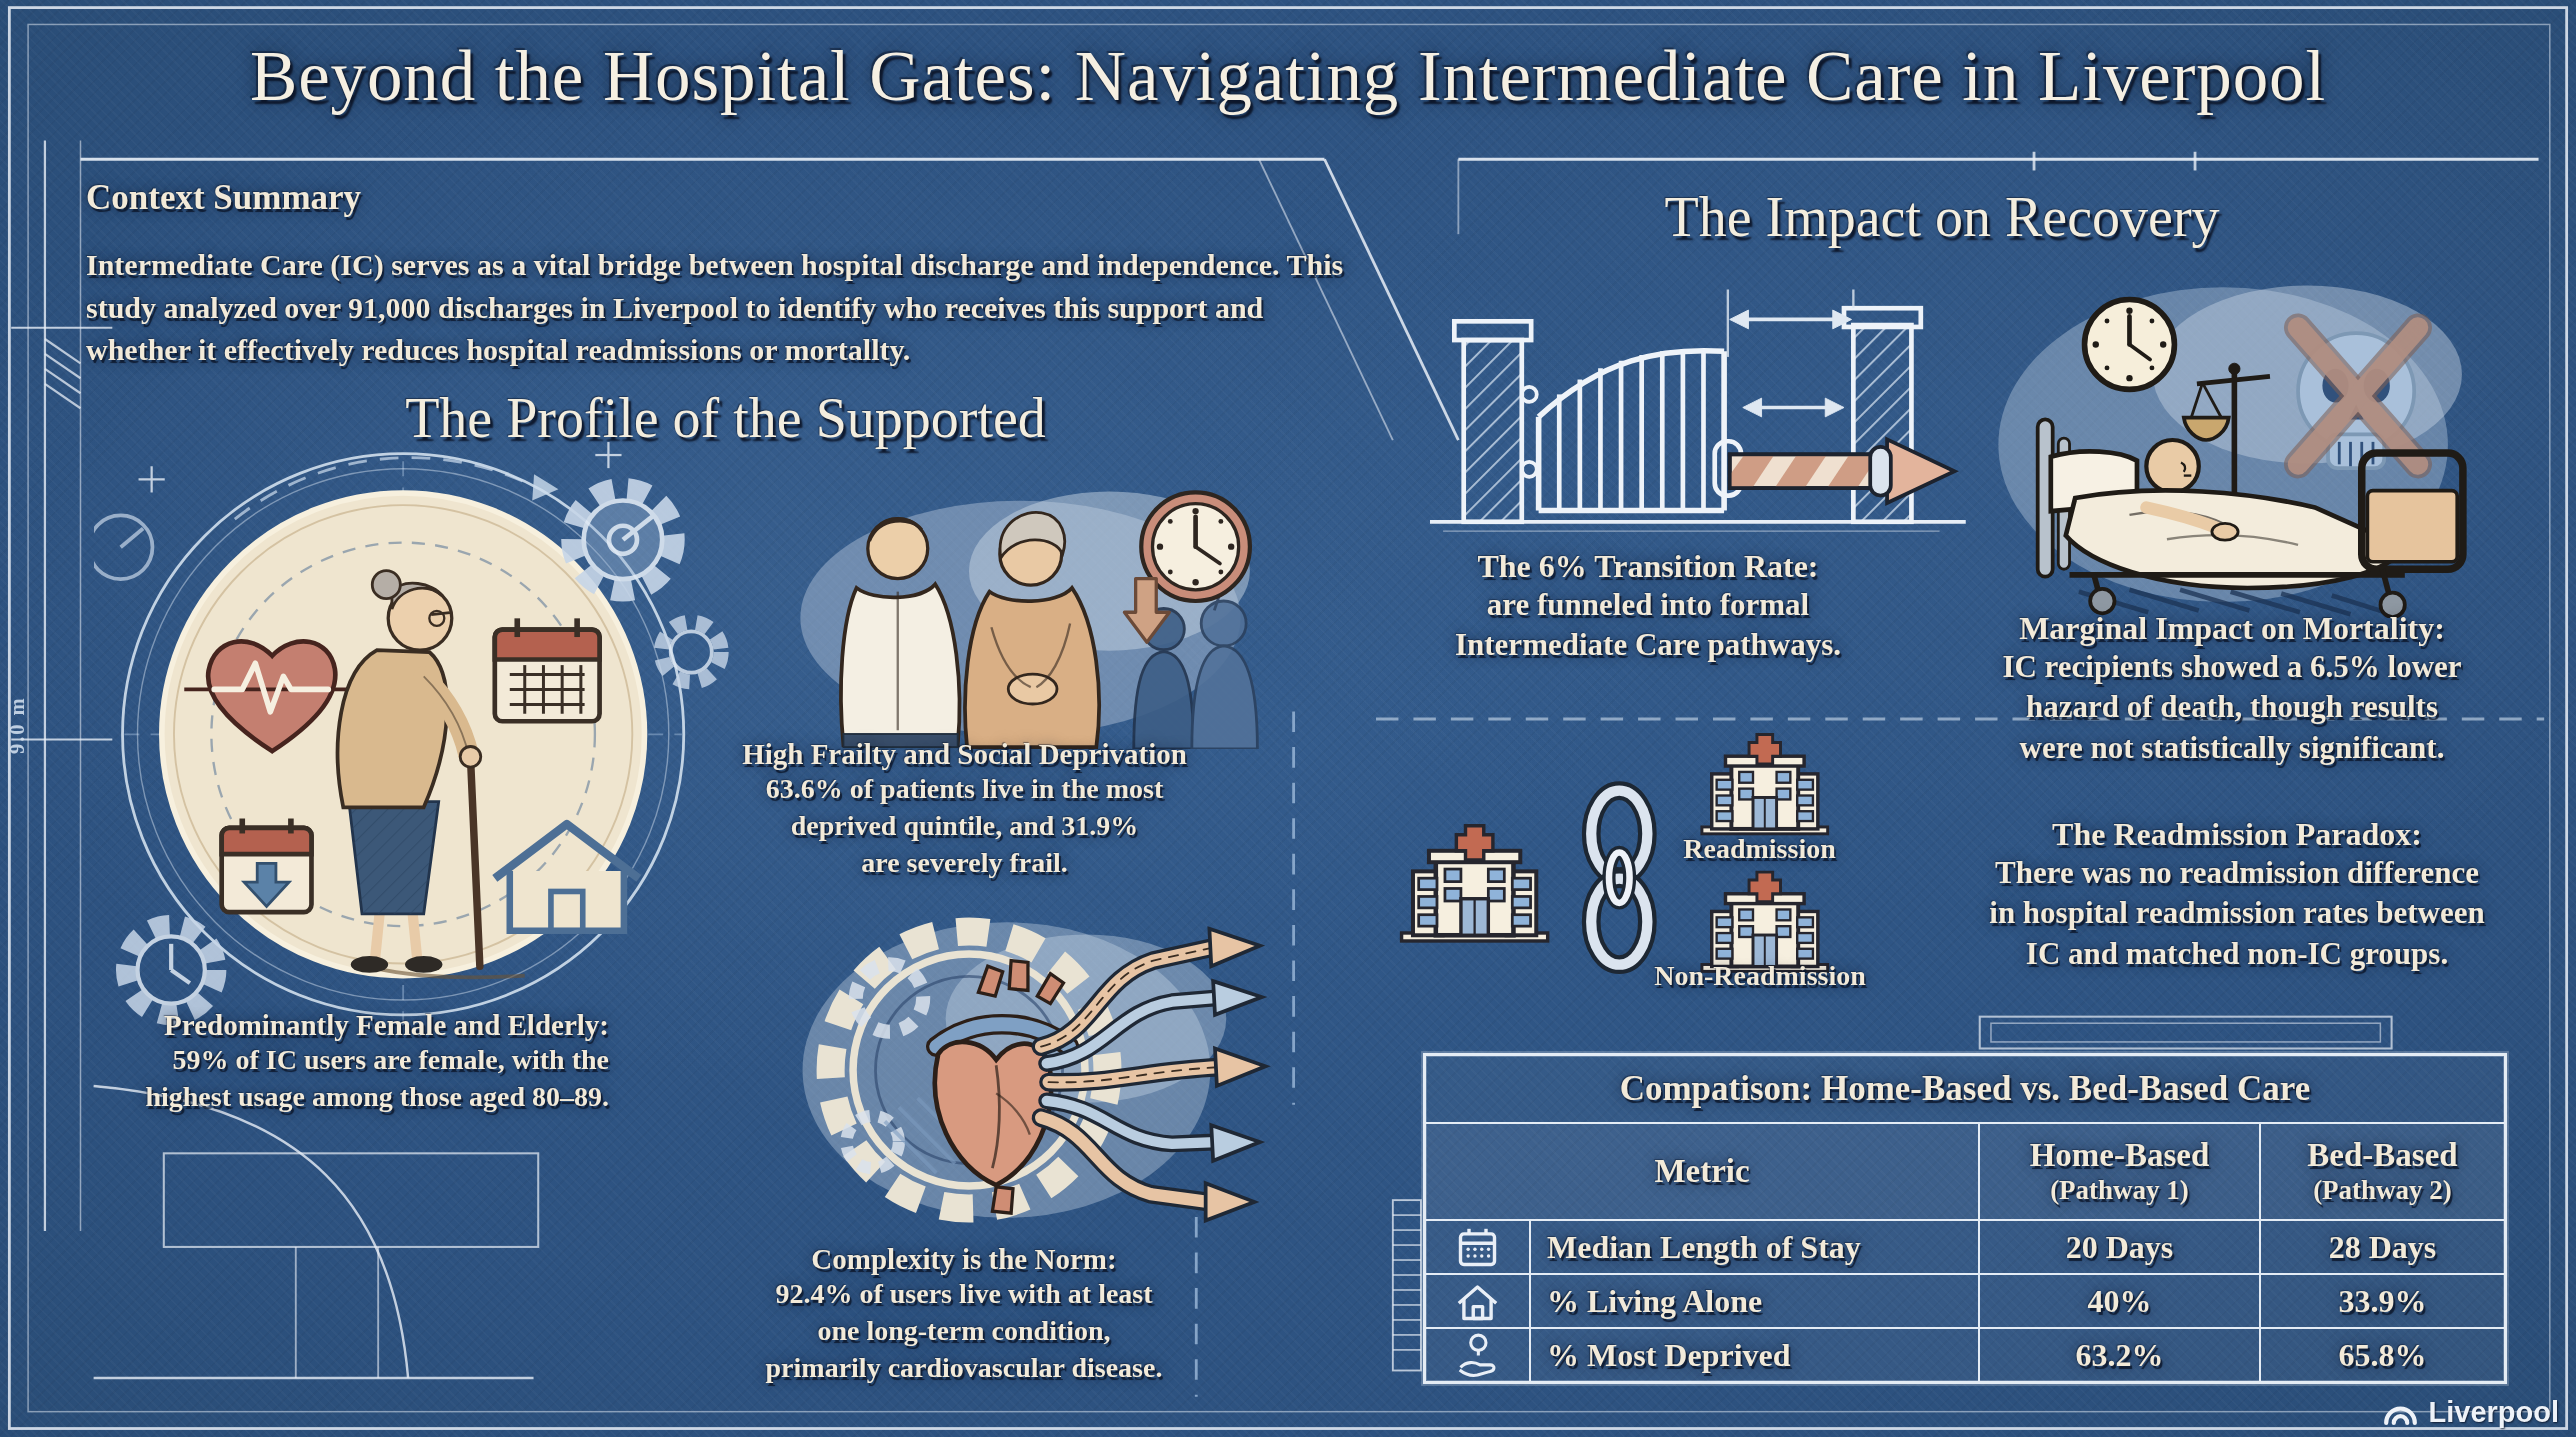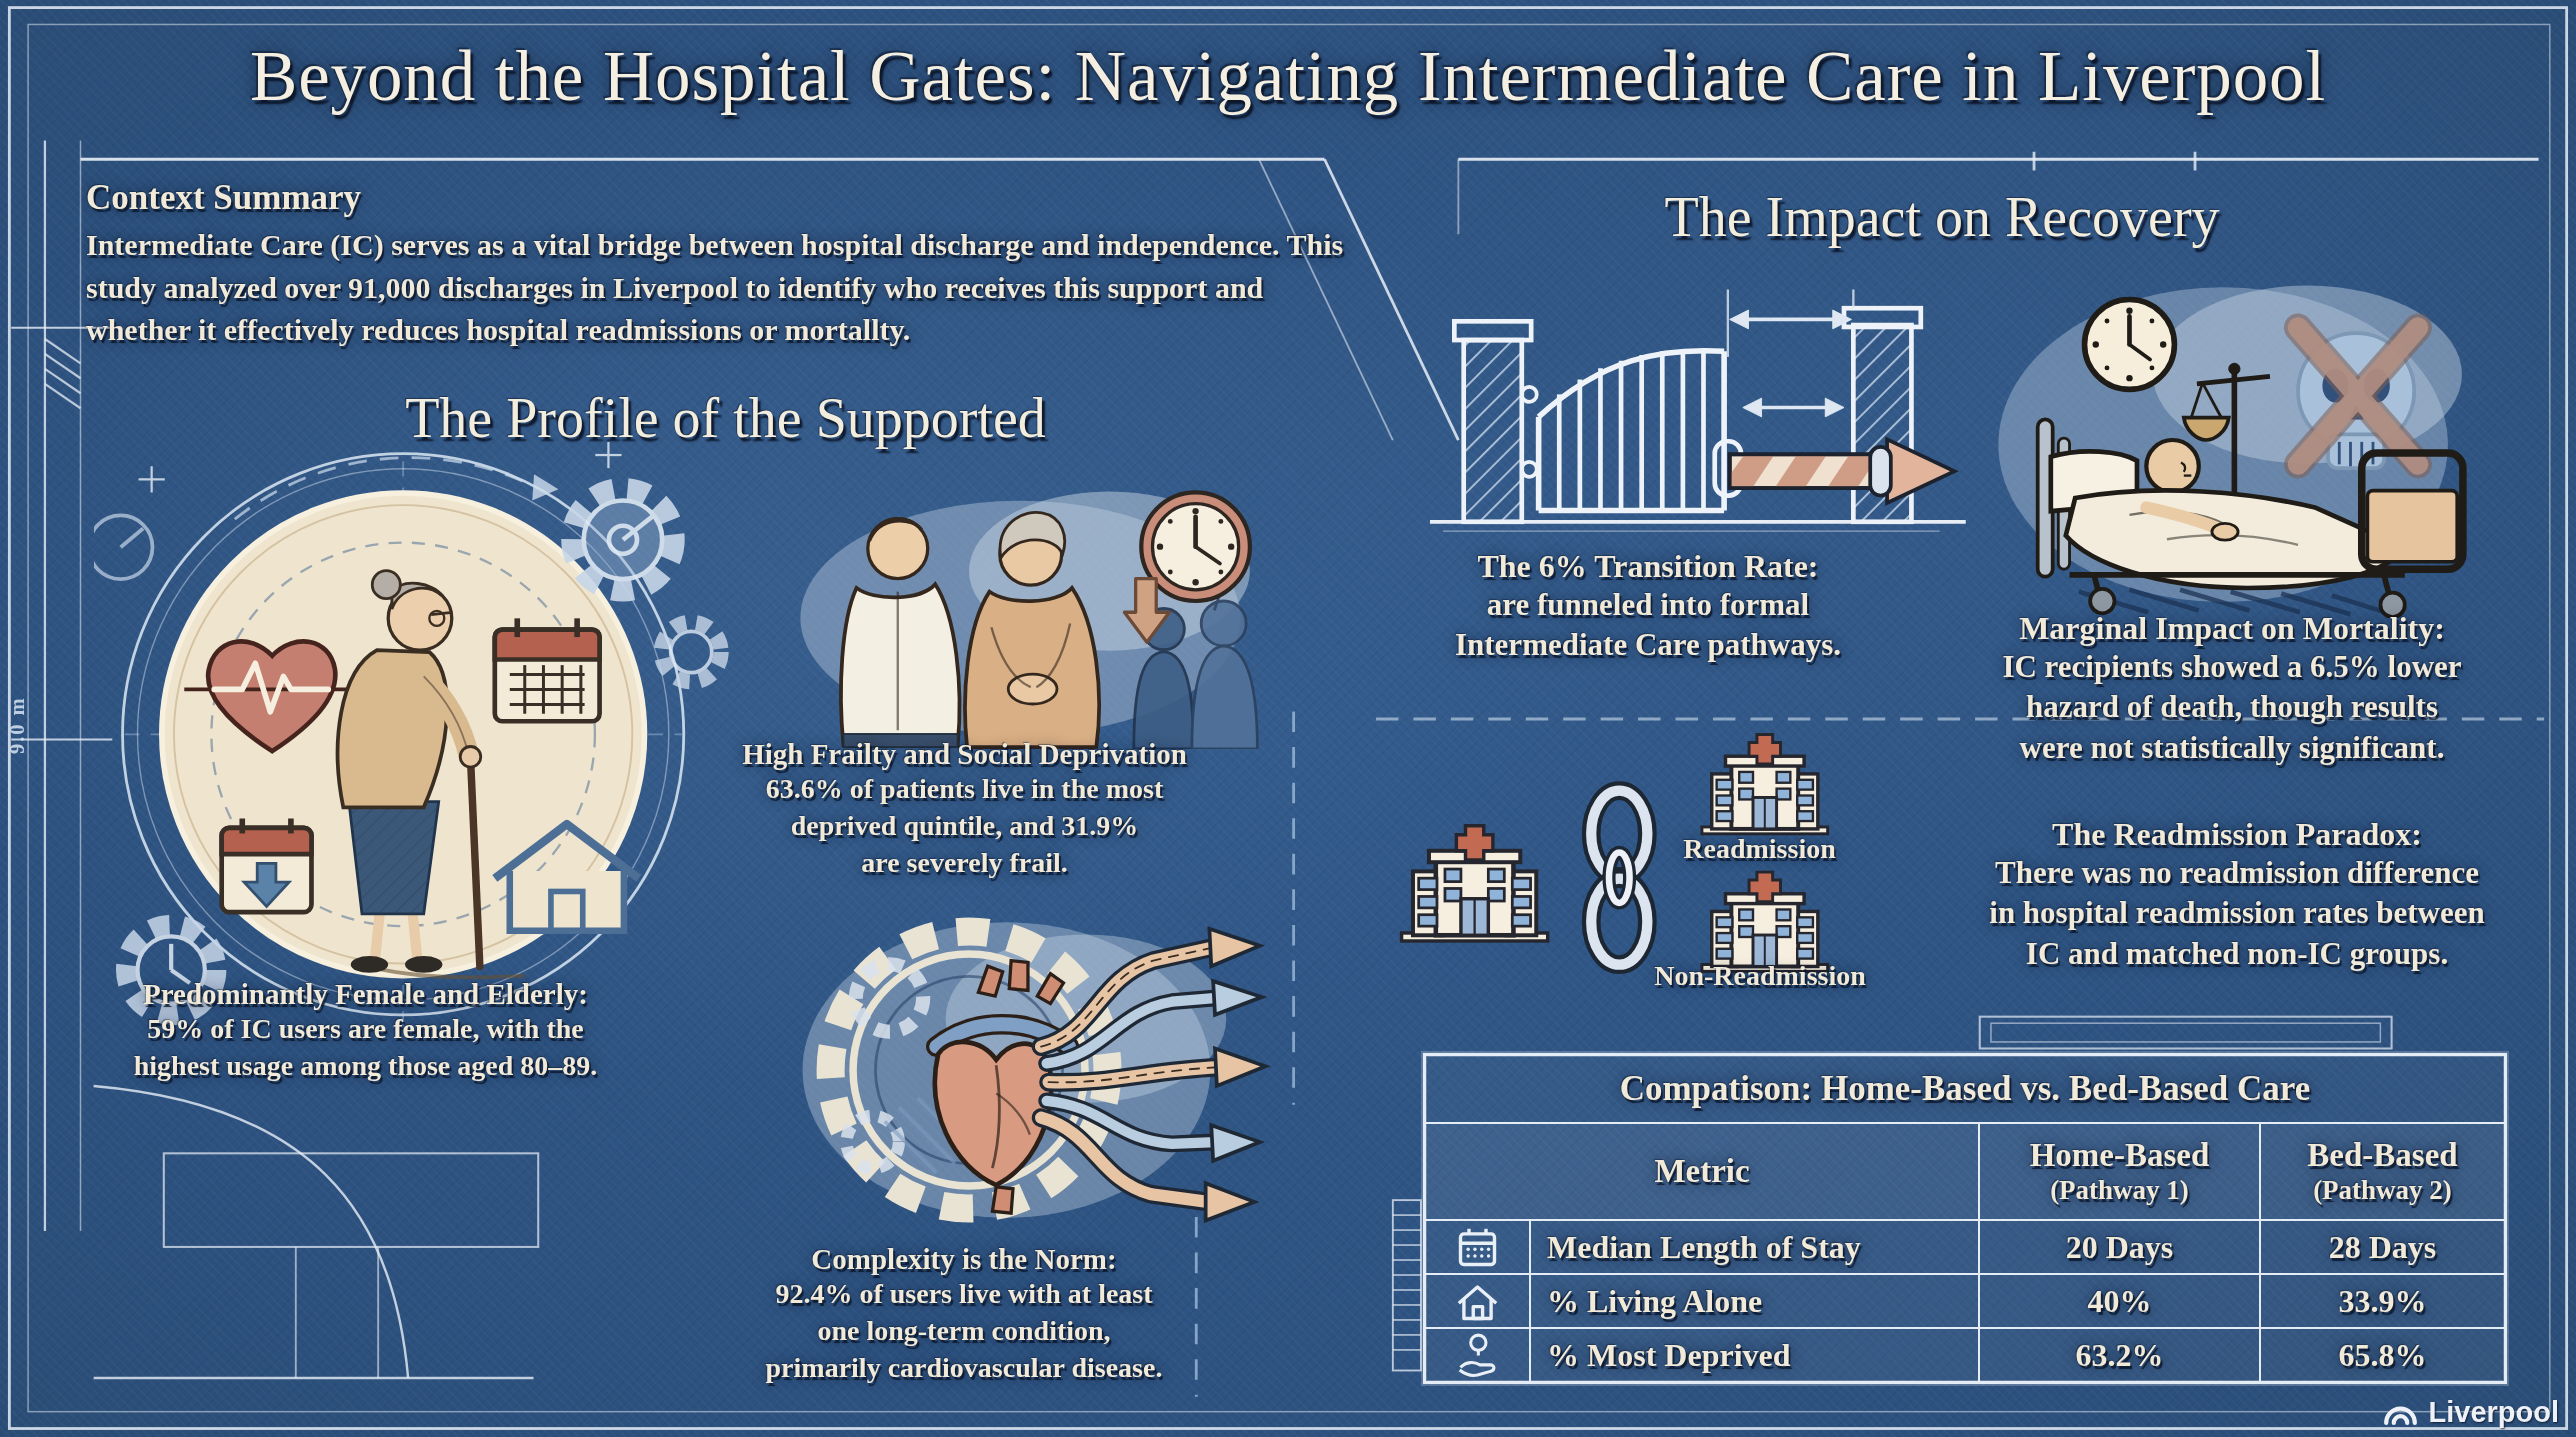--- a/index.html
+++ b/index.html
@@ -23,21 +23,21 @@
   .h-title{
     width:100%;left:0;top:36px;text-align:center;font-size:71px;font-weight:400;
     color:#f5efe2;letter-spacing:0.9px;white-space:nowrap;
     text-shadow:2.8px 3.7px 1.9px rgba(10,18,36,.9), -1.9px -1.9px 0.9px rgba(10,18,36,.5), 0 0 17px rgba(8,16,32,.6);
   }
   .h-section{
     text-align:center;font-size:56px;font-weight:400;color:#f3edde;white-space:nowrap;
     text-shadow:2.8px 3.7px 1.9px rgba(10,18,36,.9), -0.9px -0.9px 0.9px rgba(10,18,36,.5);
   }
   .ctx-h{font-size:35px;font-weight:700;}
-  .ctx-b{font-size:30px;font-weight:700;line-height:1.42;margin-top:6px;}
+  .ctx-b{font-size:30px;font-weight:700;line-height:1.42;margin-top:26px;}
   .stat{position:absolute;text-align:center;font-weight:700;}
   .stat div{white-space:nowrap;}
   .sL .st{font-size:29px;}  .sL .sl{font-size:28px;line-height:1.32;}
   .sR .st{font-size:32px;}  .sR .sl{font-size:31px;line-height:1.30;}
   .lbl{position:absolute;text-align:center;font-weight:700;font-size:28px;white-space:nowrap;}
   
   .tbl{position:absolute;left:1423px;top:1053px;width:1078px;border:3.7px solid rgba(238,244,251,.95);
        box-shadow:0 0 0 1.9px rgba(238,244,251,.25), inset 0 0 0 0.9px rgba(238,244,251,.25);}
   .tbl-title{height:66px;display:flex;align-items:center;justify-content:center;font-size:35px;font-weight:700;
        background:rgba(255,255,255,.03);}
@@ -129,21 +129,21 @@
   <div class="abs h-title" style="z-index:3;">Beyond the Hospital Gates: Navigating Intermediate Care in Liverpool</div>
 
   <div class="abs txtsh" style="left:86px;top:178px;width:1282px;z-index:3;">
     <div class="ctx-h">Context Summary</div>
     <div class="ctx-b">Intermediate Care (IC) serves as a vital bridge between hospital discharge and independence. This study analyzed over 91,000 discharges in Liverpool to identify who receives this support and whether it effectively reduces hospital readmissions or mortallty.</div>
   </div>
 
   <div class="abs h-section" style="left:281px;top:386px;width:889px;z-index:3;">The Profile of the Supported</div>
   <div class="abs h-section" style="left:1521px;top:185px;width:842px;z-index:3;">The Impact on Recovery</div>
 
-  <div class="stat sL txtsh" style="left:122px;top:978px;width:487px;z-index:3;">
+  <div class="stat sL txtsh" style="left:122px;top:1009px;width:487px;z-index:3;text-align:right;">
     <div class="st">Predominantly Female and Elderly:</div>
     <div class="sl">59% of IC users are female, with the</div>
     <div class="sl">highest usage among those aged 80–89.</div>
   </div>
   <div class="stat sL txtsh" style="left:721px;top:738px;width:487px;z-index:3;">
     <div class="st">High Frailty and Social Deprivation</div>
     <div class="sl">63.6% of patients live in the most</div>
     <div class="sl">deprived quintile, and 31.9%</div>
     <div class="sl">are severely frail.</div>
   </div>

